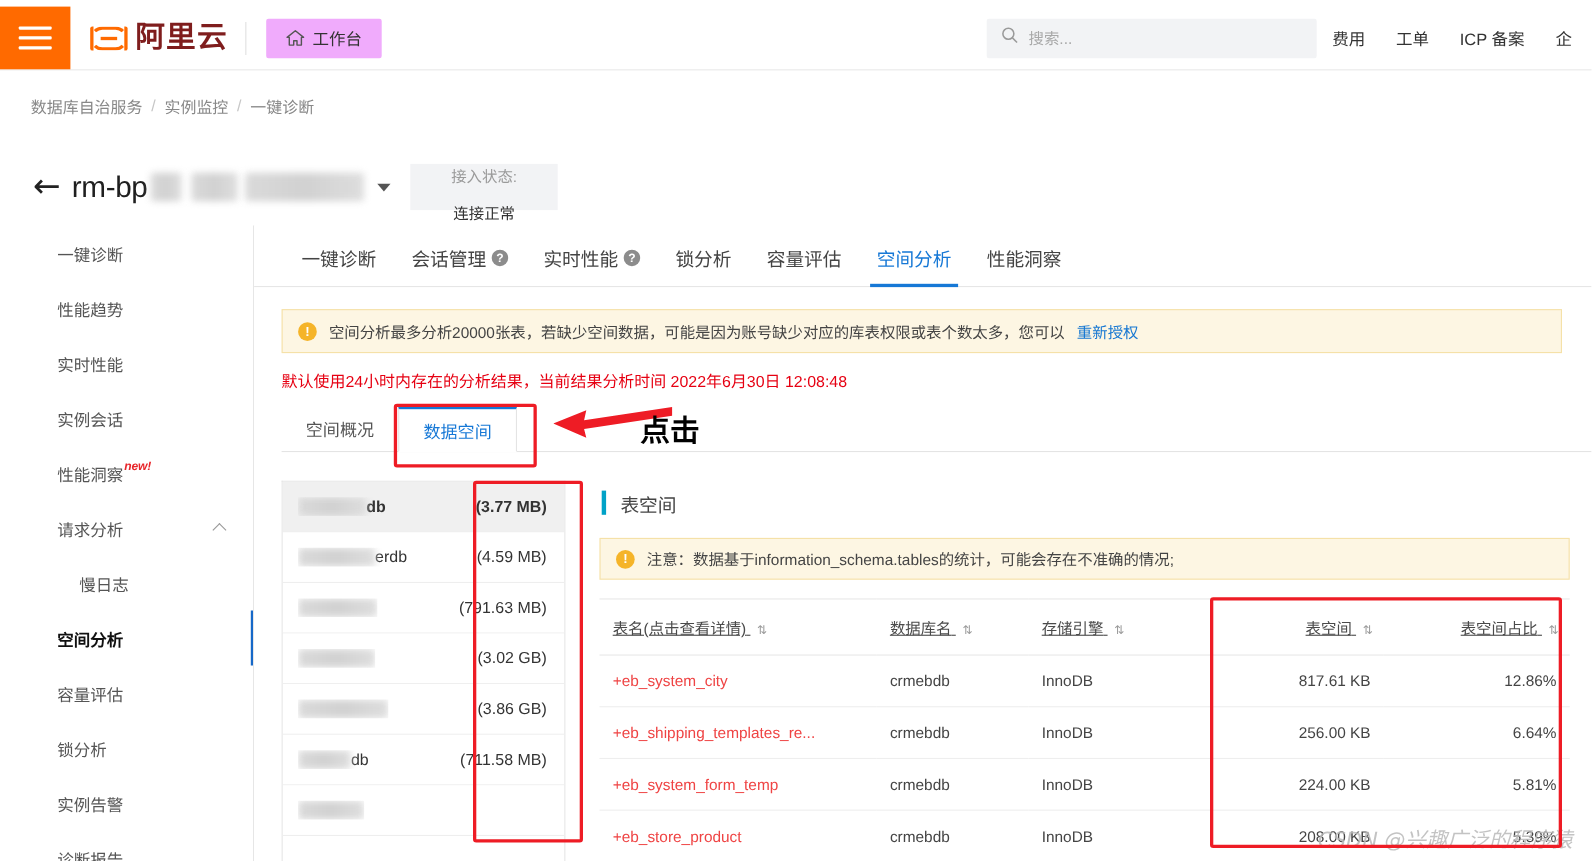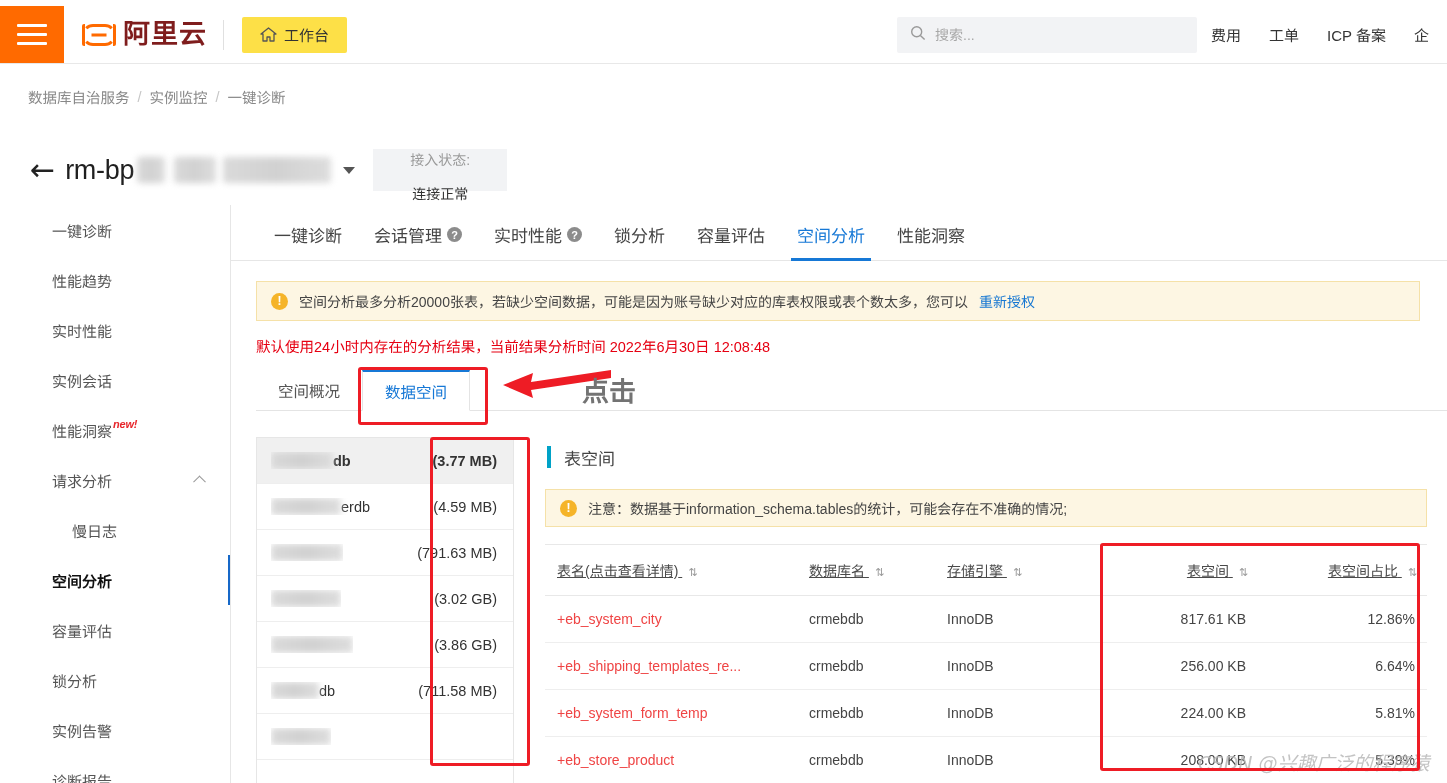--- a/index.html
+++ b/index.html
@@ -34,21 +34,21 @@
   .logo-mark::before, .logo-mark::after {
     content: ""; position: absolute; top: -3px; width: 3px; height: 22px; background: #ff6a00;
   }
   .logo-mark::before { left: -3px; border-radius: 2px 0 0 2px; }
   .logo-mark::after { right: -3px; border-radius: 0 2px 2px 0; }
   .logo-dash { position: absolute; top: 50%; left: 50%; transform: translate(-50%,-50%);
     width: 15px; height: 3px; background: #ff6a00; }
   .logo-text { font-size: 27px; font-weight: 700; color: #7f1d1d; letter-spacing: 1px; line-height: 1; }
   .divider-v { width: 1px; height: 30px; background: #e0e0e0; align-self: center; }
   .workbench {
-    display: flex; align-items: center; gap: 7px; background: #fde047;
+    display: flex; align-items: center; gap: 7px; background: #f0abfc;
     height: 36px; padding: 0 18px; margin-left: 18px; align-self: center;
     border-radius: 2px; cursor: pointer; font-size: 15px; color: #333;
   }
   .home-icon { width: 17px; height: 15px; position: relative; flex: 0 0 17px; }
   .home-icon svg { display: block; }
   .topbar-spacer { flex: 1 1 auto; }
   .search-box {
     width: 300px; height: 36px; background: #f2f3f5; border-radius: 2px;
     display: flex; align-items: center; gap: 9px; padding: 0 13px; align-self: center;
     cursor: text;
@@ -174,21 +174,21 @@
   .subtab.active {
     color: #1678d6; background: #fff; border: 1px solid #e4e4e4; border-bottom-color: #fff;
     border-top: 2px solid #1678d6; margin-bottom: -1px; position: relative; z-index: 2;
   }
 
   
   .anno-rect {
     position: absolute; border: 3px solid #ee1c25; border-radius: 3px; pointer-events: none; z-index: 30;
   }
   .anno-text {
-    position: absolute; color: #737373; font-size: 27px; font-weight: 700; z-index: 31;
+    position: absolute; color: #000000; font-size: 27px; font-weight: 700; z-index: 31;
     font-family: "DejaVu Sans", sans-serif;
   }
   .anno-arrow { position: absolute; z-index: 31; pointer-events: none; }
 
   
   .dblist {
     position: absolute; left: 25px; top: 232px; width: 258px; height: 346px;
     border: 1px solid #e6e6e6; border-bottom: none; background: #fff; overflow: hidden;
   }
   .dbrow {

